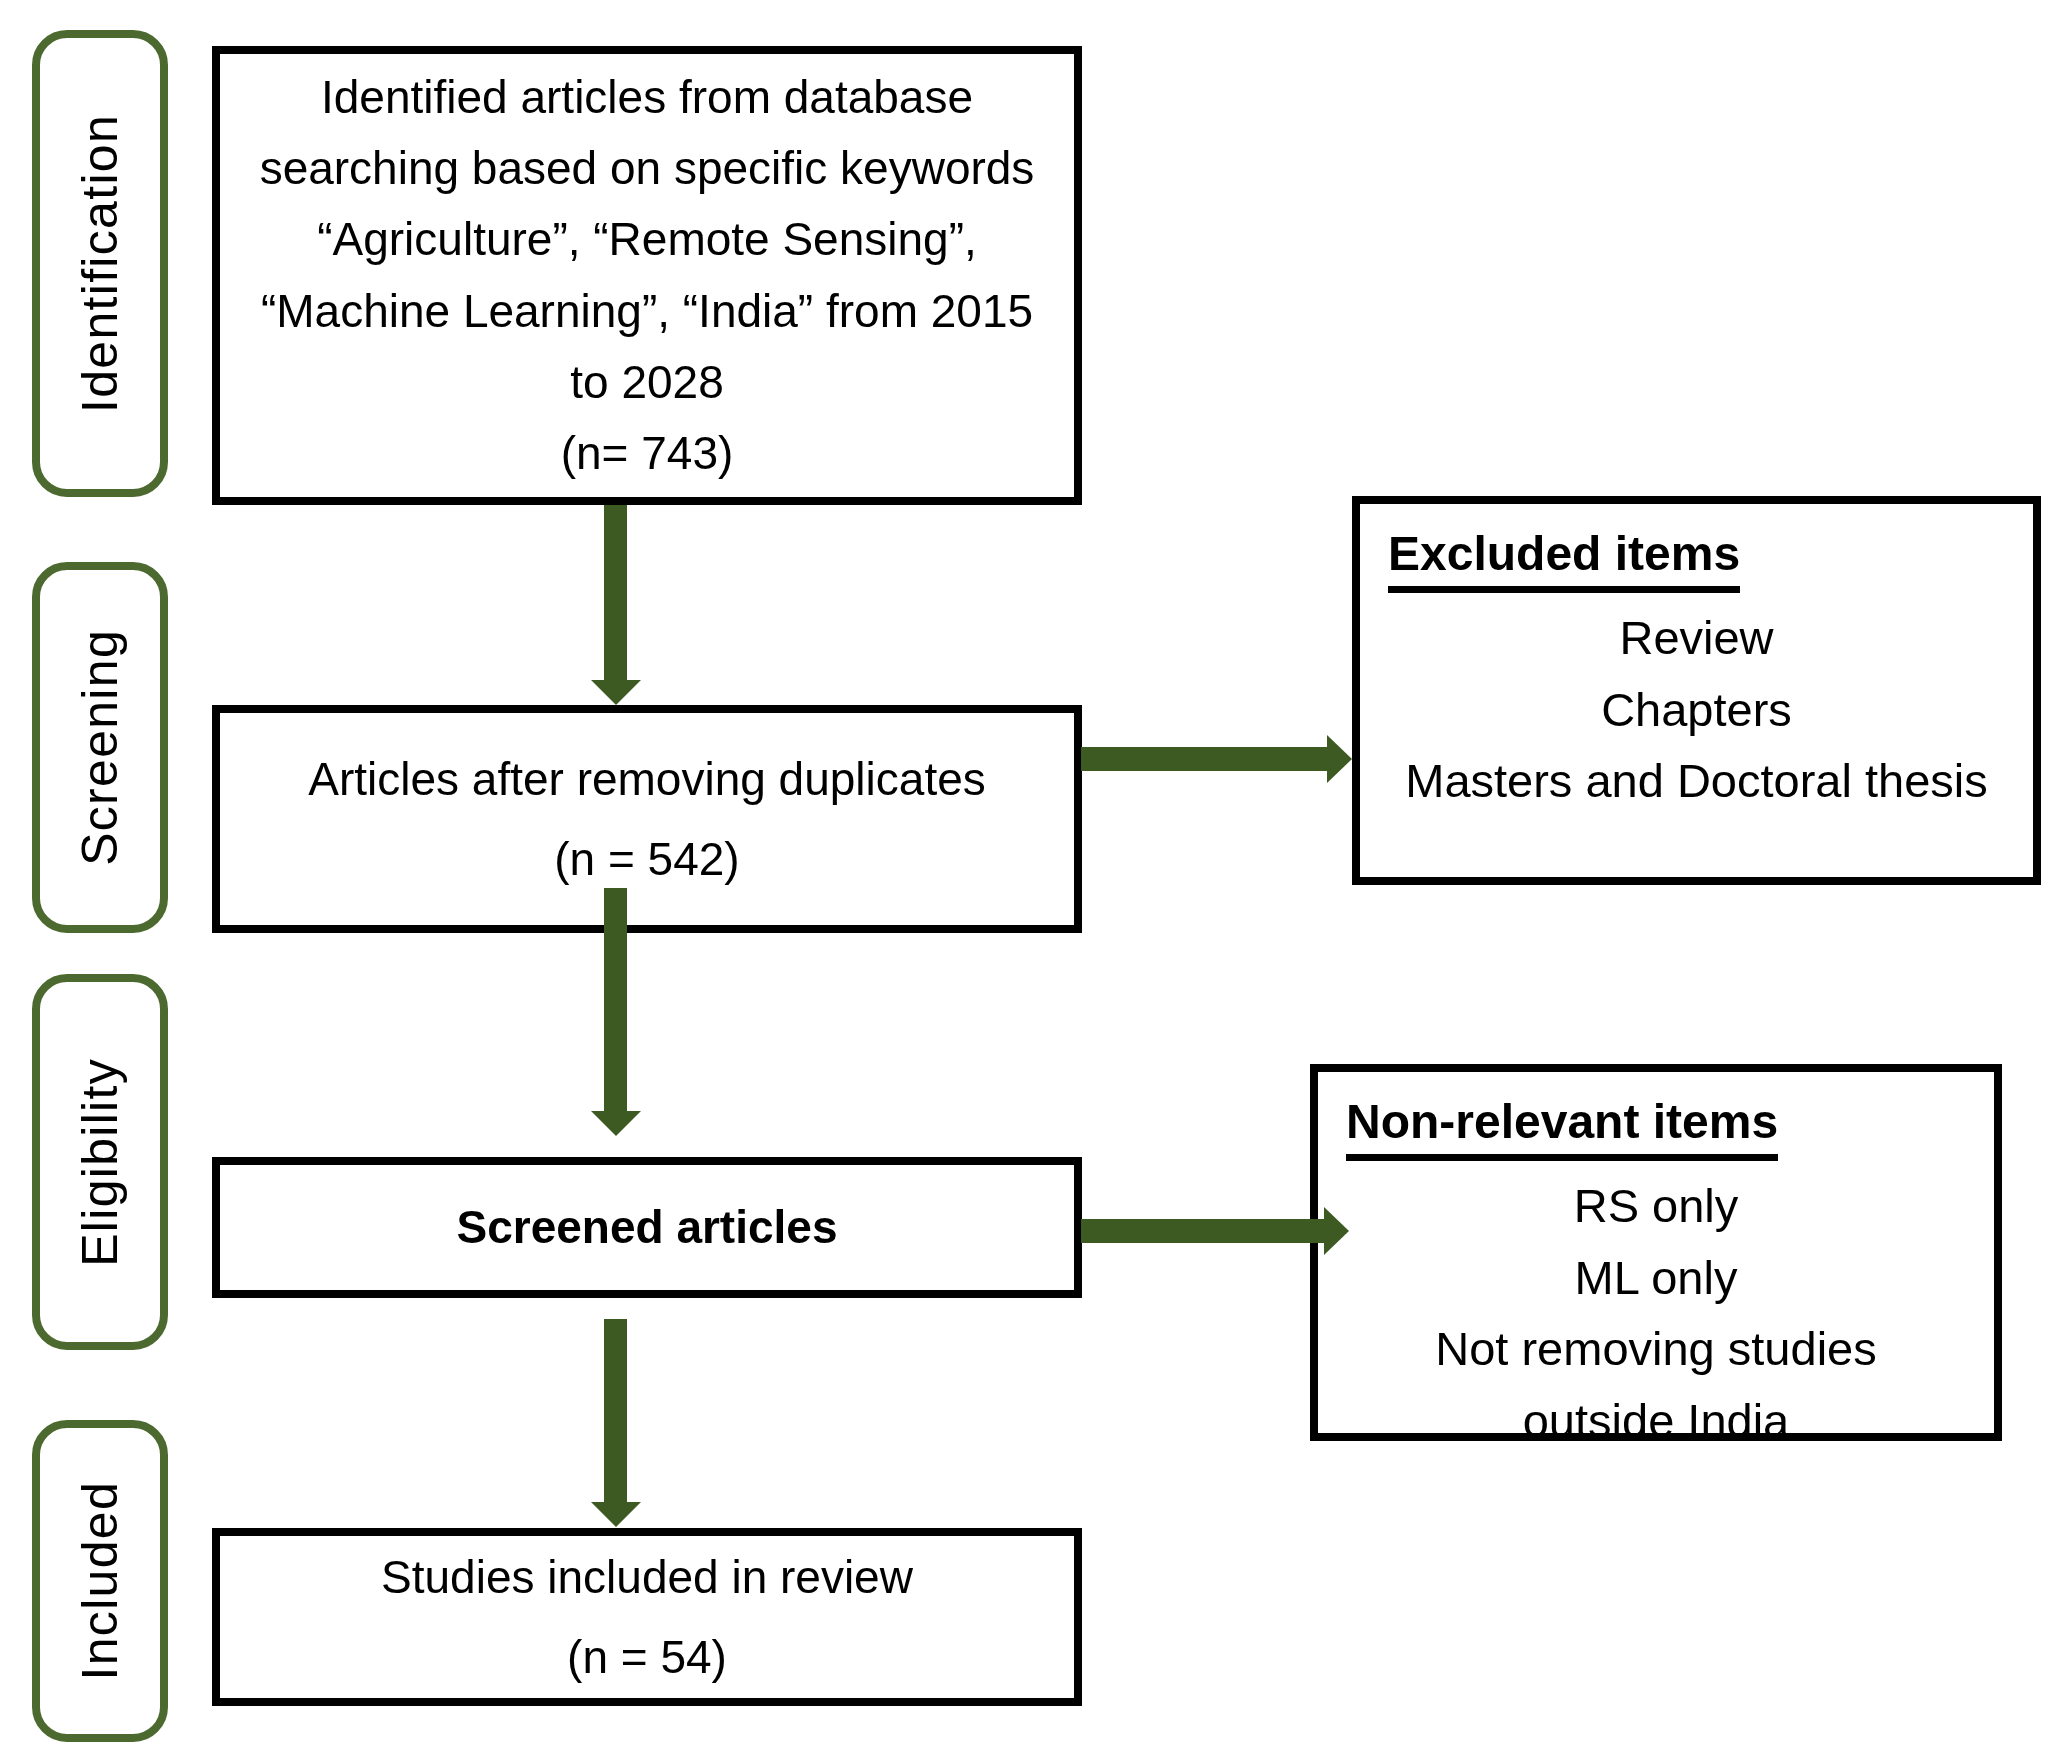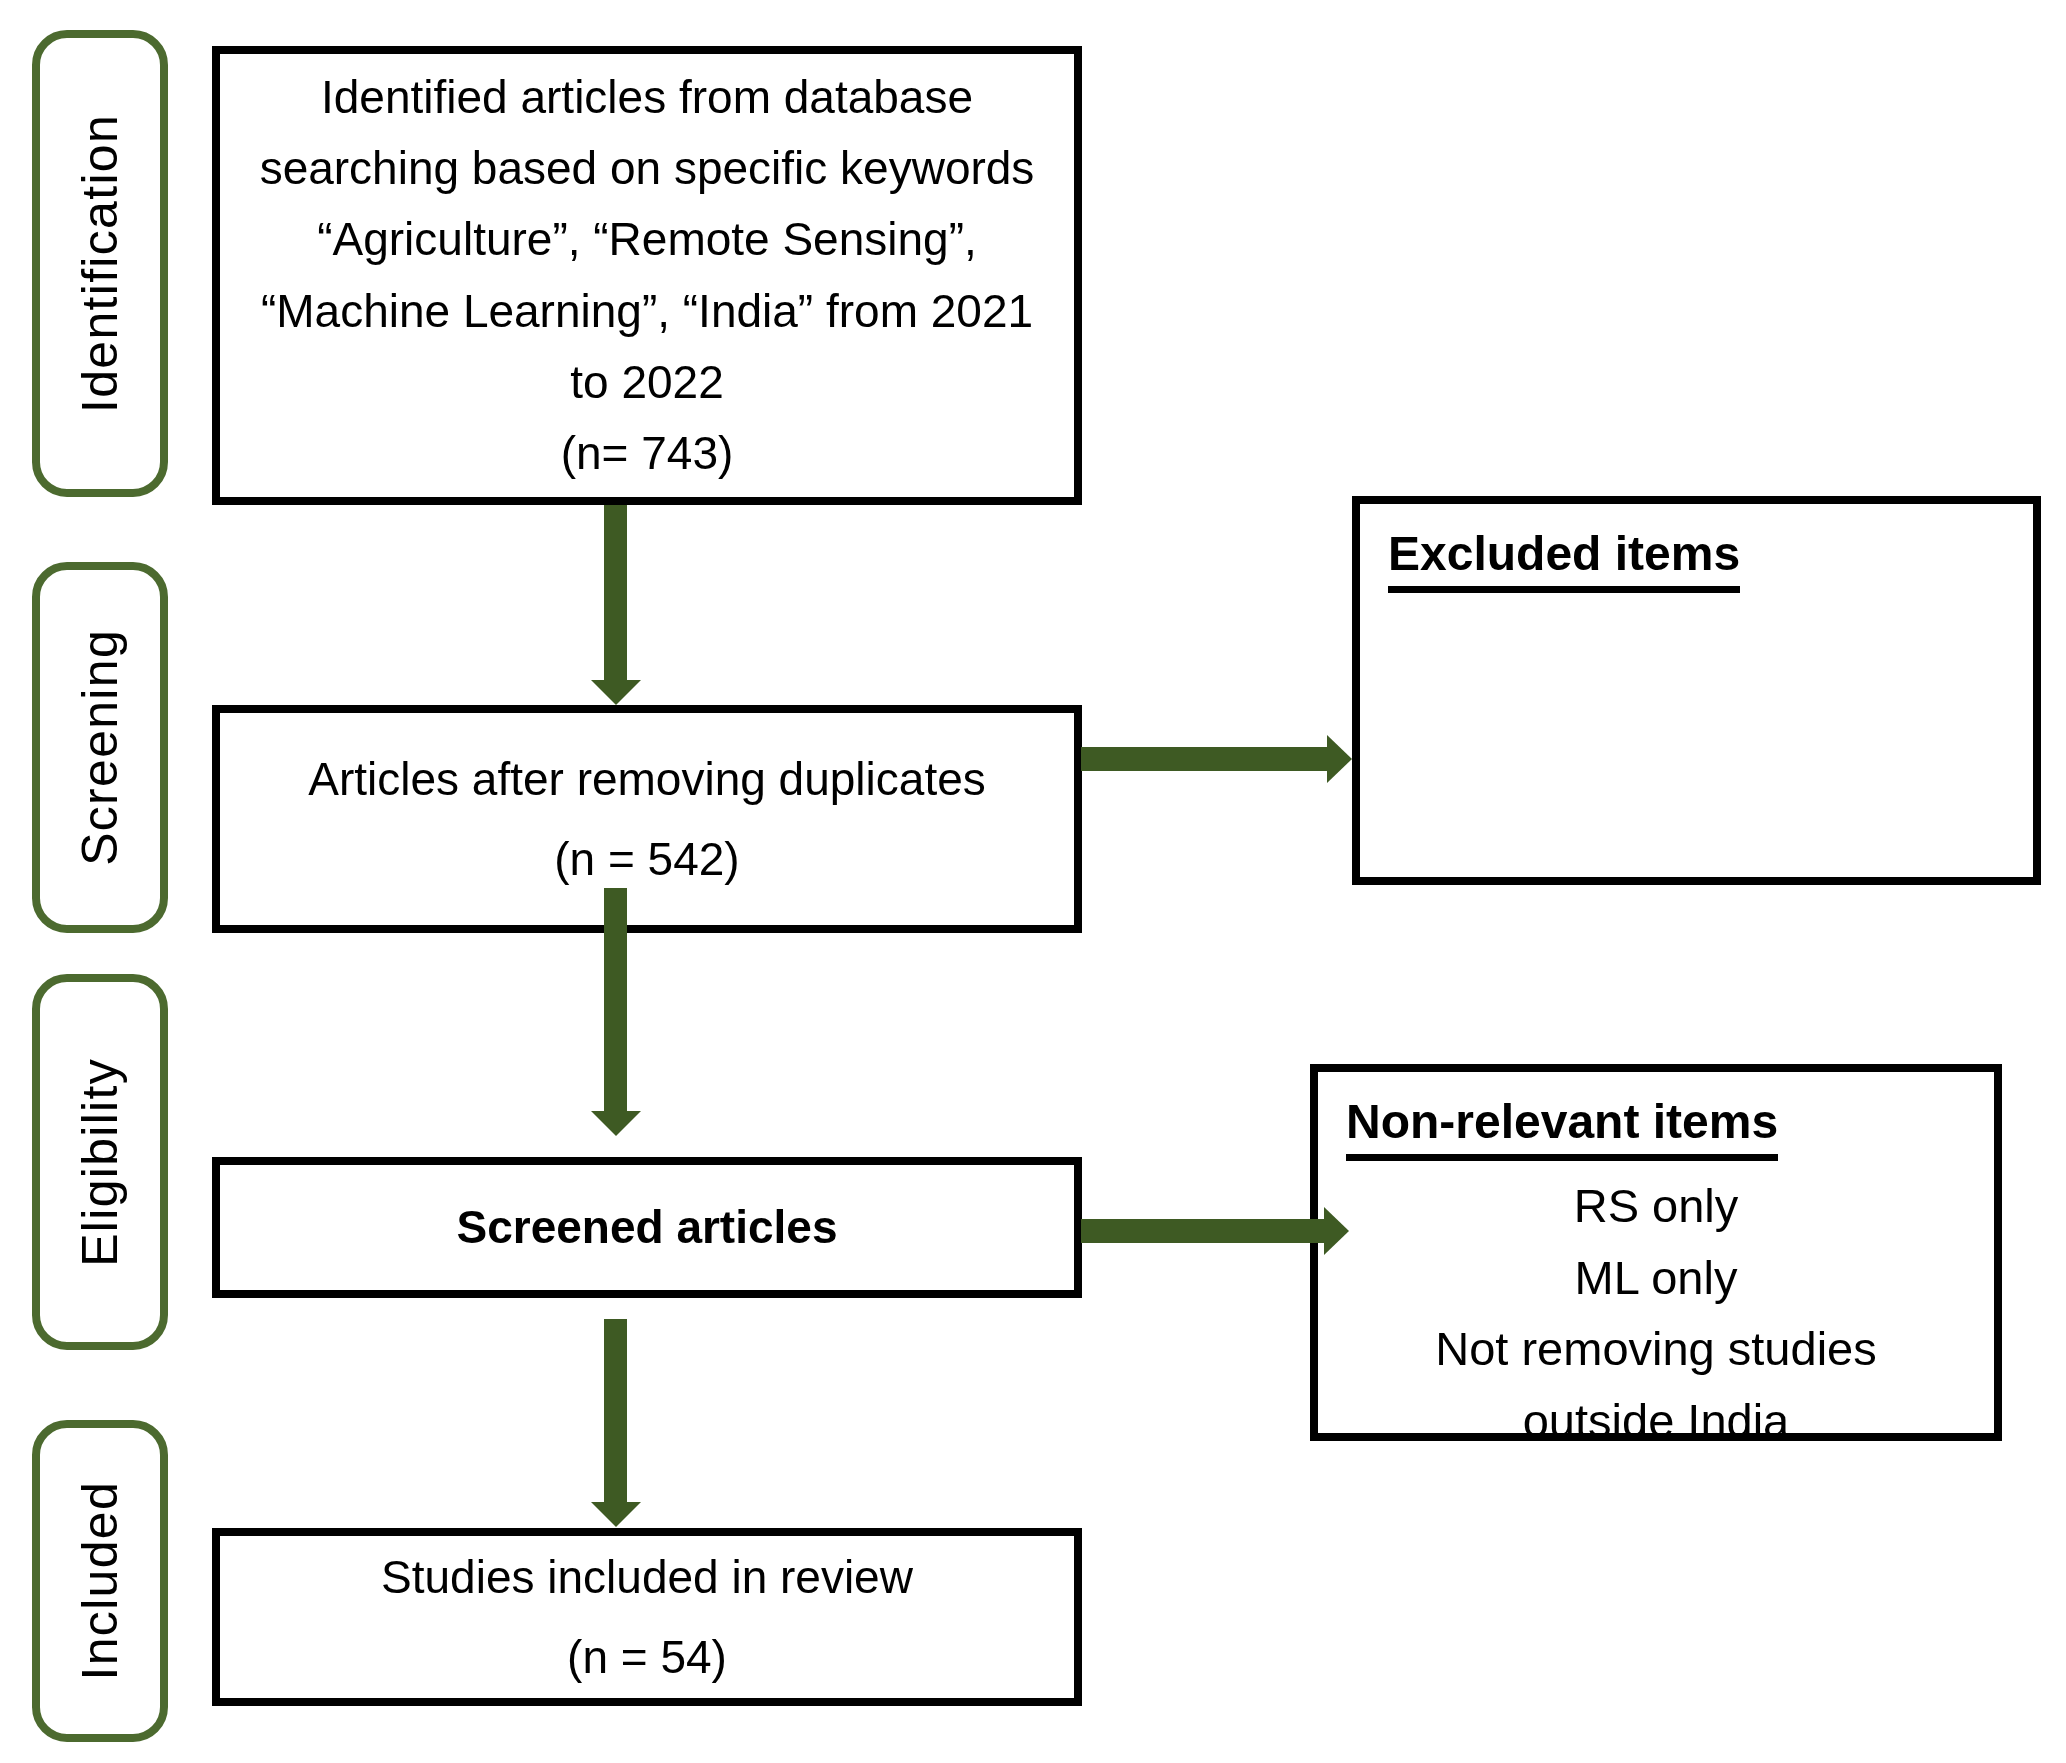--- a/index.html
+++ b/index.html
@@ -100,38 +100,43 @@
     <span>Screening</span>
   </div>
   <div class="stage stage-eligibility">
     <span>Eligibility</span>
   </div>
   <div class="stage stage-included">
     <span>Included</span>
   </div>
 
   <div class="flow-box box-identified">
-    <div>Identified articles from database searching based on specific keywords “Agriculture”, “Remote Sensing”, “Machine Learning”, “India” from 2021 to 2022</div>
+    <div>Identified articles from database searching based on specific keywords “Agriculture”, “Remote Sensing”, “Machine Learning”, “India” from 2015 to 2028</div>
     <div>(n= 743)</div>
   </div>
   <div class="flow-box box-duplicates">
     <div>Articles after removing duplicates</div>
     <div>(n = 542)</div>
   </div>
   <div class="flow-box box-screened">
     <div>Screened articles</div>
   </div>
   <div class="flow-box box-included">
     <div>Studies included in review</div>
     <div>(n = 54)</div>
   </div>
 
   <div class="side-box side-box-excluded">
     <div class="side-title-row">
       <span class="side-title">Excluded items</span>
+    </div>
+    <div class="side-items">
+      <div>Review</div>
+      <div>Chapters</div>
+      <div>Masters and Doctoral thesis</div>
     </div>
   </div>
 
   <div class="side-box side-box-nonrelevant">
     <div class="side-title-row">
       <span class="side-title">Non-relevant items</span>
     </div>
     <div class="side-items">
       <div>RS only</div>
       <div>ML only</div>

